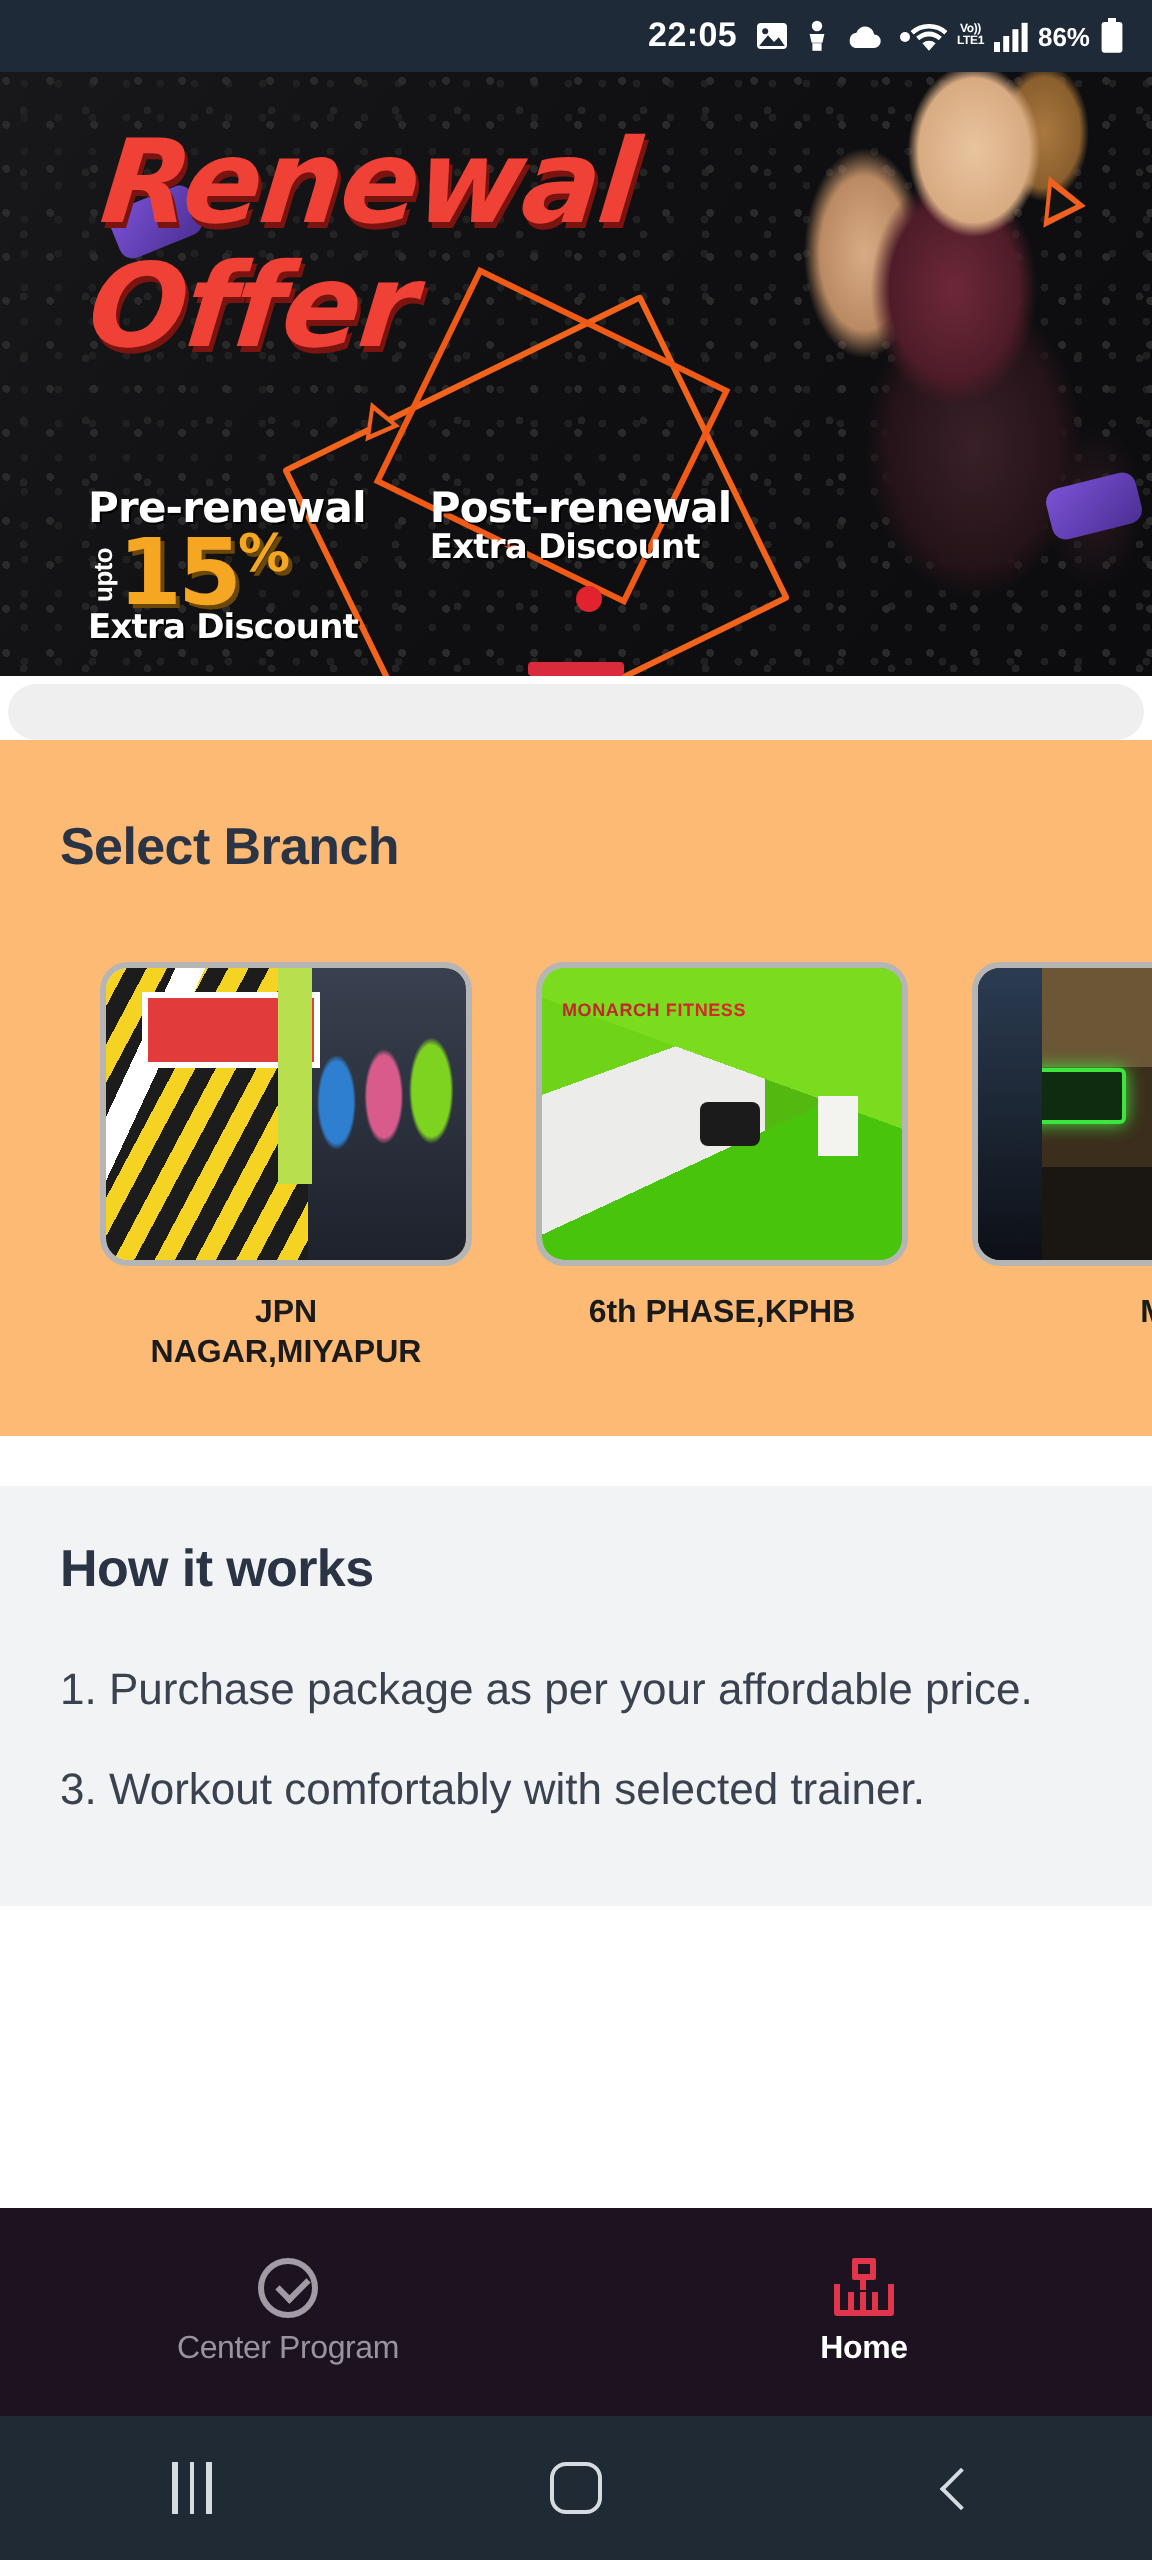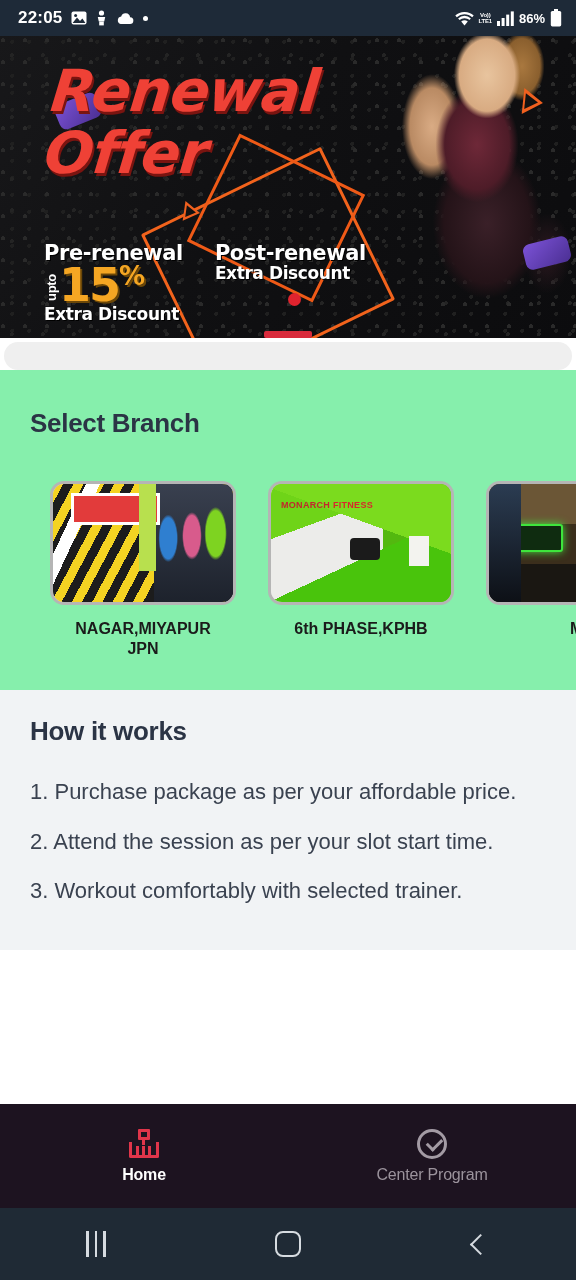--- a/index.html
+++ b/index.html
@@ -7,21 +7,21 @@
     width:576px; height:1280px;
     background:#ffffff;
     font-family:"Liberation Sans", sans-serif;
     overflow:hidden;
   }
   .phone { position:relative; width:576px; height:1280px; background:#ffffff; }
 
   
   .statusbar {
     height:36px; background:#1e2a38; color:#ffffff;
-    display:flex; align-items:center; justify-content:space-between;
+    display:flex; align-items:center; justify-content:flex-end;
     padding:0 14px 0 18px;
   }
   .sb-left { display:flex; align-items:center; gap:9px; }
   .sb-time { font-size:17px; font-weight:700; letter-spacing:.2px; }
   .sb-right { display:flex; align-items:center; gap:5px; }
   .sb-ico { display:inline-flex; align-items:center; }
   .pct { font-size:13px; font-weight:700; }
   .volte {
     display:flex; flex-direction:column; align-items:center;
     line-height:1; font-size:6px; font-weight:700; letter-spacing:-.2px;
@@ -138,32 +138,32 @@
   }
 
   
   .strip-wrap { background:#ffffff; padding:4px 0 0 0; }
   .gray-strip {
     height:28px; margin:0 4px; background:#efefef;
     border-radius:14px;
   }
 
   
-  .branch-sec { background:#86efac; padding:38px 0 30px 0; }
+  .branch-sec { background:#fdba74; padding:38px 0 30px 0; }
   .sec-title {
     font-size:26px; font-weight:700; color:#2b3445;
     padding:0 30px; letter-spacing:-.3px;
   }
   .branch-row {
     display:flex; gap:32px; padding:42px 0 0 50px; overflow:hidden;
   }
   .branch-card { flex:0 0 auto; width:186px; }
   .branch-card.narrow { width:186px; }
   .bc-photo {
-    width:186px; height:124px; border-radius:14px;
+    width:186px; height:152px; border-radius:14px;
     border:3px solid #b5b5b5; overflow:hidden; position:relative;
     background:#cfcfcf;
   }
   .bc-label {
     margin-top:14px; text-align:center;
     font-size:16px; font-weight:700; color:#1b1b1b; line-height:1.28;
   }
 
   
   .p1 {
@@ -224,21 +224,21 @@
     content:""; position:absolute; left:8px; top:34%; width:62px; height:24px;
     background:#0f2c10; border:2px solid #3ee53c; border-radius:3px;
     box-shadow:0 0 9px #44e03f;
   }
   .p3::after {
     content:""; position:absolute; left:0; top:0; width:18%; height:100%;
     background:linear-gradient(180deg,#2b3c52,#0d1016);
   }
 
   
-  .how-sec { background:#f1f3f5; padding:26px 30px 34px 30px; }
+  .how-sec { background:#f1f3f5; padding:26px 30px 34px 30px;margin-top:25px; }
   .how-title {
     font-size:26px; font-weight:700; color:#2b3445; letter-spacing:-.3px;
     margin-bottom:20px;
   }
   .how-item {
     font-size:22px; color:#3a4250; line-height:1.35; padding:10px 0;
   }
 
   .filler { background:#ffffff; height:104px; }
 
@@ -403,22 +403,22 @@
   <div class="branch-sec">
     <div class="sec-title">Select Branch</div>
     <div class="branch-row">
 
       <div class="branch-card">
         <div class="bc-photo">
           <div class="p1"></div>
           <div class="p1-green"></div>
         </div>
         <div class="bc-label">
+          <div>JPN</div>
           <div>NAGAR,MIYAPUR</div>
-          <div>JPN</div>
         </div>
       </div>
 
       <div class="branch-card">
         <div class="bc-photo">
           <div class="p2"></div>
           <div class="p2-sign"><span>MONARCH</span> <i>FITNESS</i></div>
           <div class="p2-paper"></div>
           <div class="p2-bag"></div>
         </div>
@@ -435,42 +435,41 @@
           <div>MI</div>
         </div>
       </div>
 
     </div>
   </div>
 
   <div class="how-sec">
     <div class="how-title">How it works</div>
     <div class="how-item">1. Purchase package as per your affordable price.</div>
-    <div class="how-item">2. Attend the session as per your slot start time.</div>
     <div class="how-item">3. Workout comfortably with selected trainer.</div>
   </div>
 
   <div class="filler"></div>
 
   <div class="bottomnav">
+    <div class="nav-item">
+      <span class="ico-check"></span>
+      <span class="nav-label">Center Program</span>
+    </div>
     <div class="nav-item active">
       <span class="ico-home">
         <span class="top-sq"></span>
           <span class="stem"></span>
           <span class="base"></span>
         <span class="bar b1"></span>
           <span class="bar b2"></span>
           <span class="bar b3"></span>
       </span>
       <span class="nav-label">Home</span>
     </div>
-    <div class="nav-item">
-      <span class="ico-check"></span>
-      <span class="nav-label">Center Program</span>
-    </div>
   </div>
 
   <div class="androidnav">
     <div class="an-item">
       <span class="an-recents">
           <i></i>
           <i></i>
           <i></i>
         </span>
     </div>

